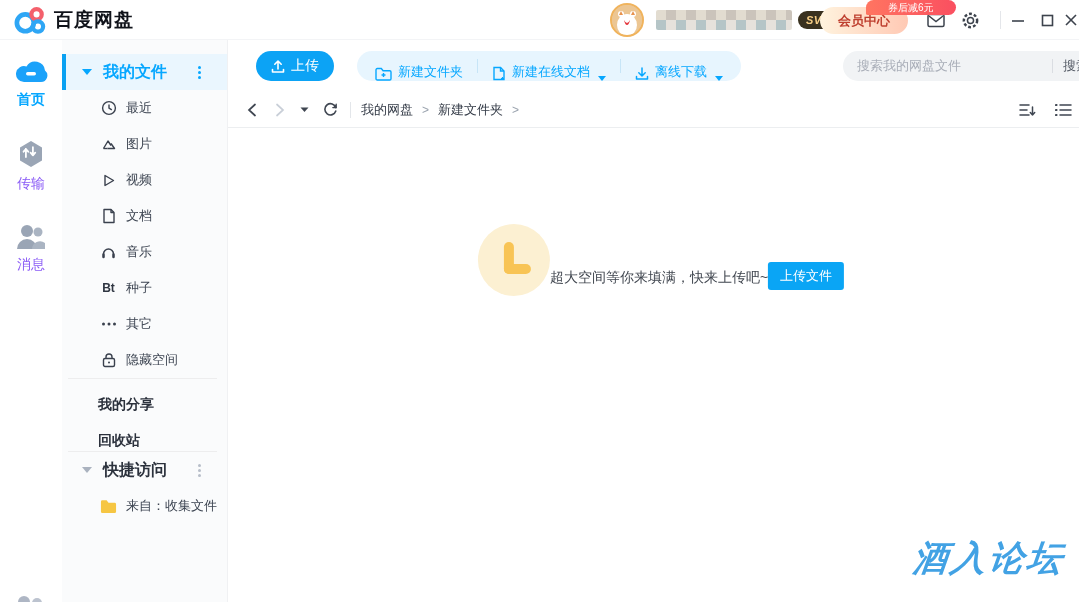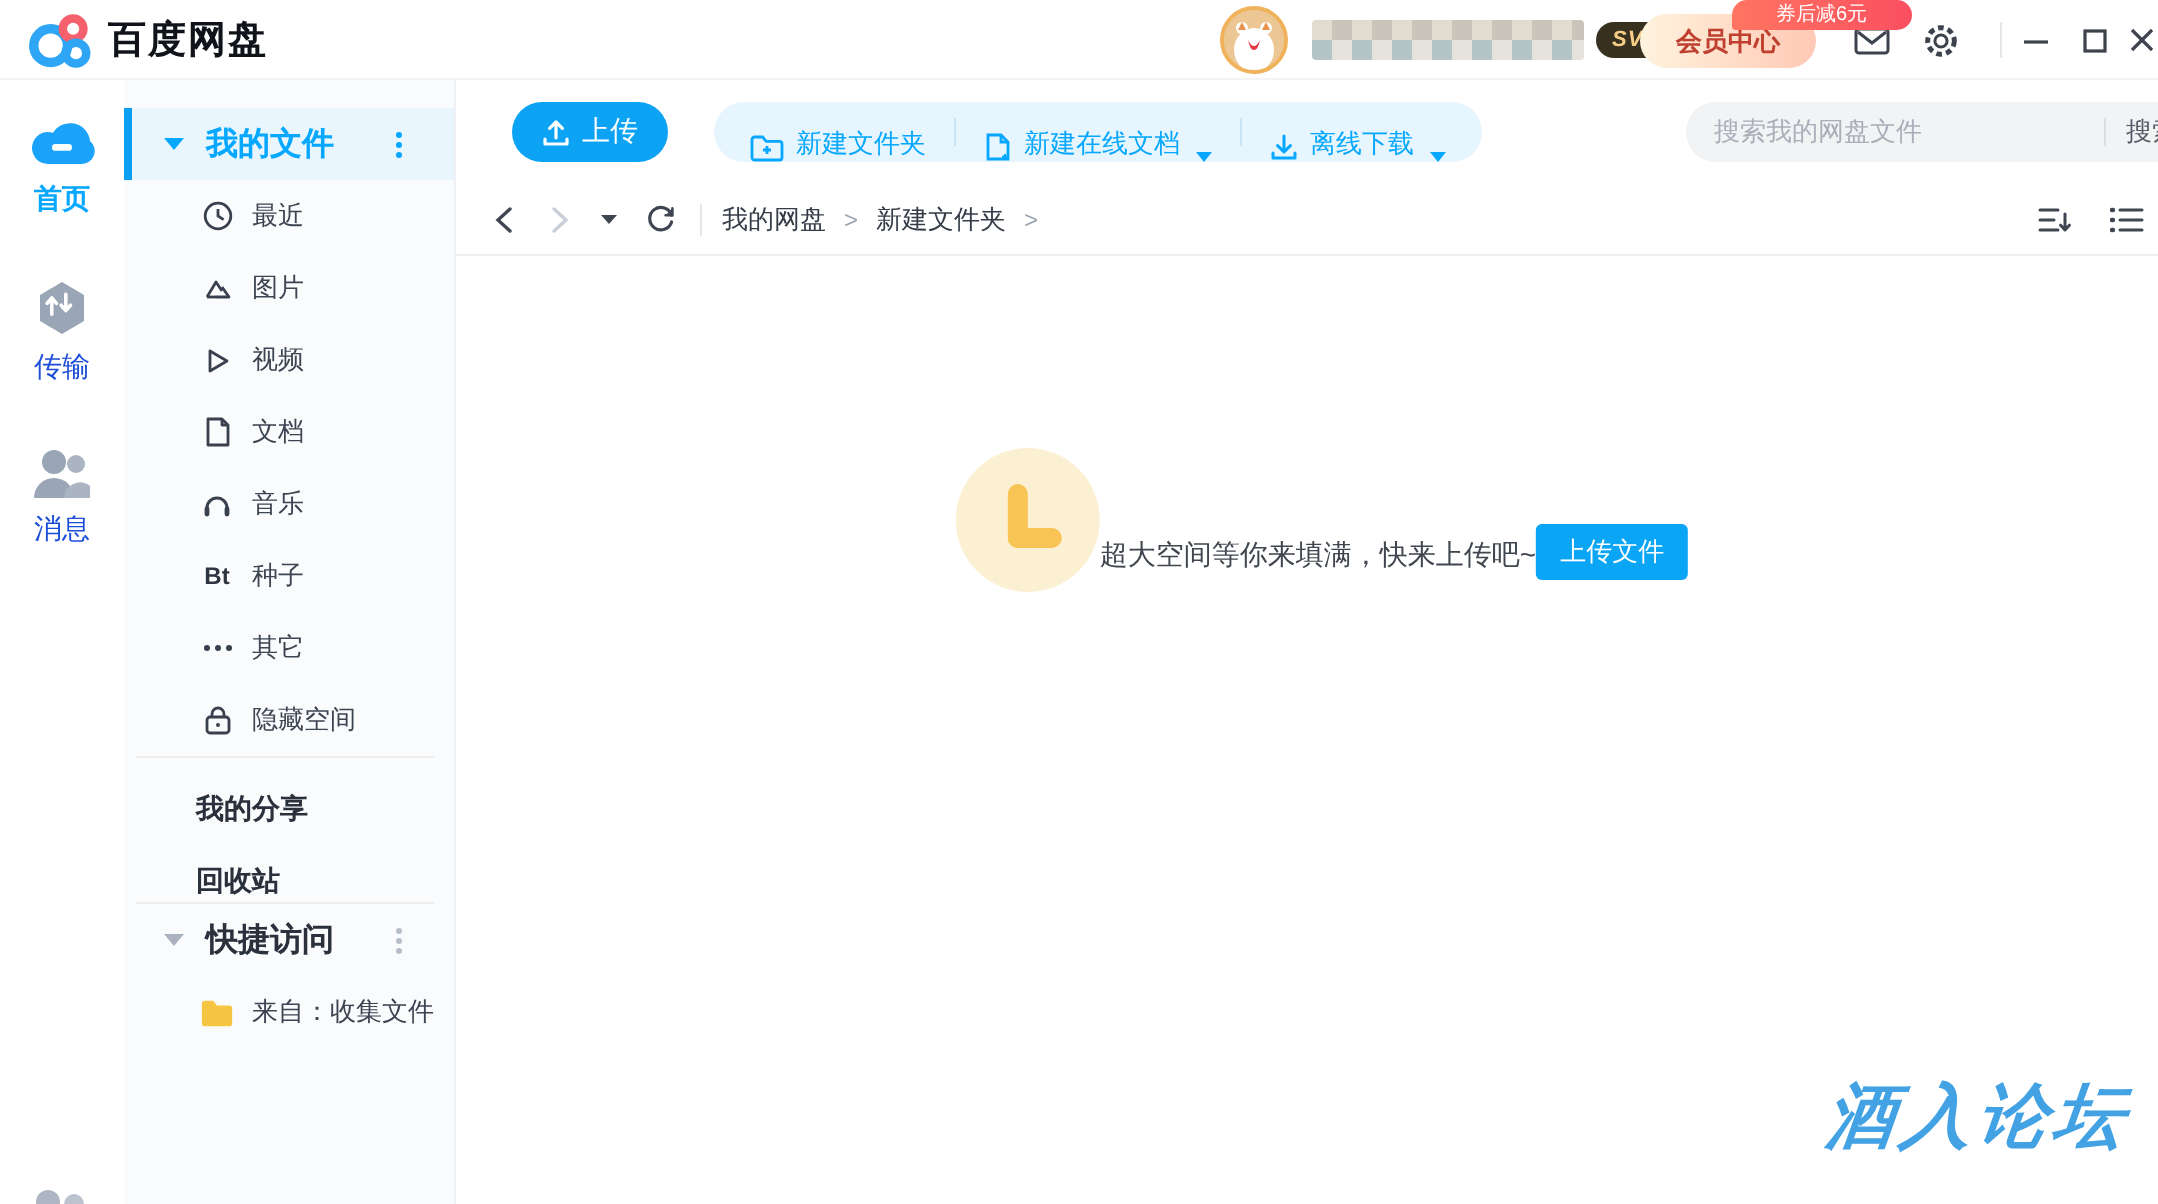--- a/index.html
+++ b/index.html
@@ -27,21 +27,21 @@
     border-radius:8px 8px 8px 2px; white-space:nowrap; z-index:2; }
   .top-icon { position:absolute; top:10px; width:20px; height:20px; color:#3d434d; display:flex;
     align-items:center; justify-content:center; cursor:pointer; }
   .top-divider { position:absolute; left:1000px; top:11px; width:1px; height:18px; background:#e4e6ea; }
   .win-btn { position:absolute; top:10px; width:20px; height:20px; color:#3d434d; display:flex;
     align-items:center; justify-content:center; cursor:pointer; }
 
   
   #rail { position:absolute; left:0; top:40px; width:62px; height:562px; background:#fff; z-index:20; }
   .rail-item { display:flex; flex-direction:column; align-items:center; cursor:pointer; }
-  .rail-label { font-size:14px; color:#1d4ed8; margin-top:7px; }
+  .rail-label { font-size:14px; color:#8b5cf6; margin-top:7px; }
   .rail-item.active .rail-label { color:#06a7ff; font-weight:bold; }
   .rail-partial { position:absolute; left:14px; bottom:-14px; color:#aeb6c4; }
 
   
   #sidebar { position:absolute; left:62px; top:40px; width:166px; height:562px; background:#fafbfc;
     border-right:1px solid #f0f1f3; z-index:10; }
   .side-row { position:relative; height:36px; display:flex; align-items:center; cursor:pointer; }
   .side-row.active { background:#eaf6fe; }
   .active-bar { position:absolute; left:0; top:0; width:4px; height:100%; background:#0aa1f2; }
   .caret { width:0; height:0; border-left:5px solid transparent; border-right:5px solid transparent;

